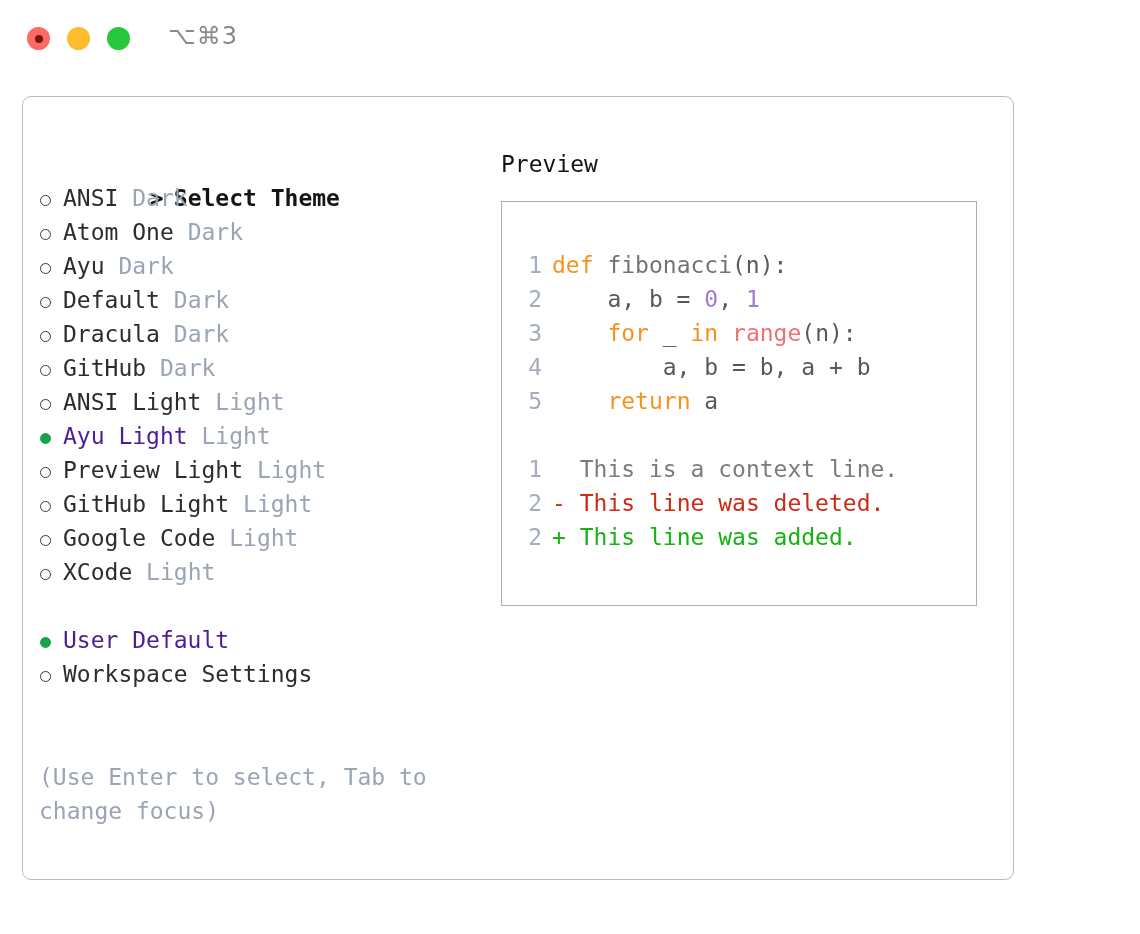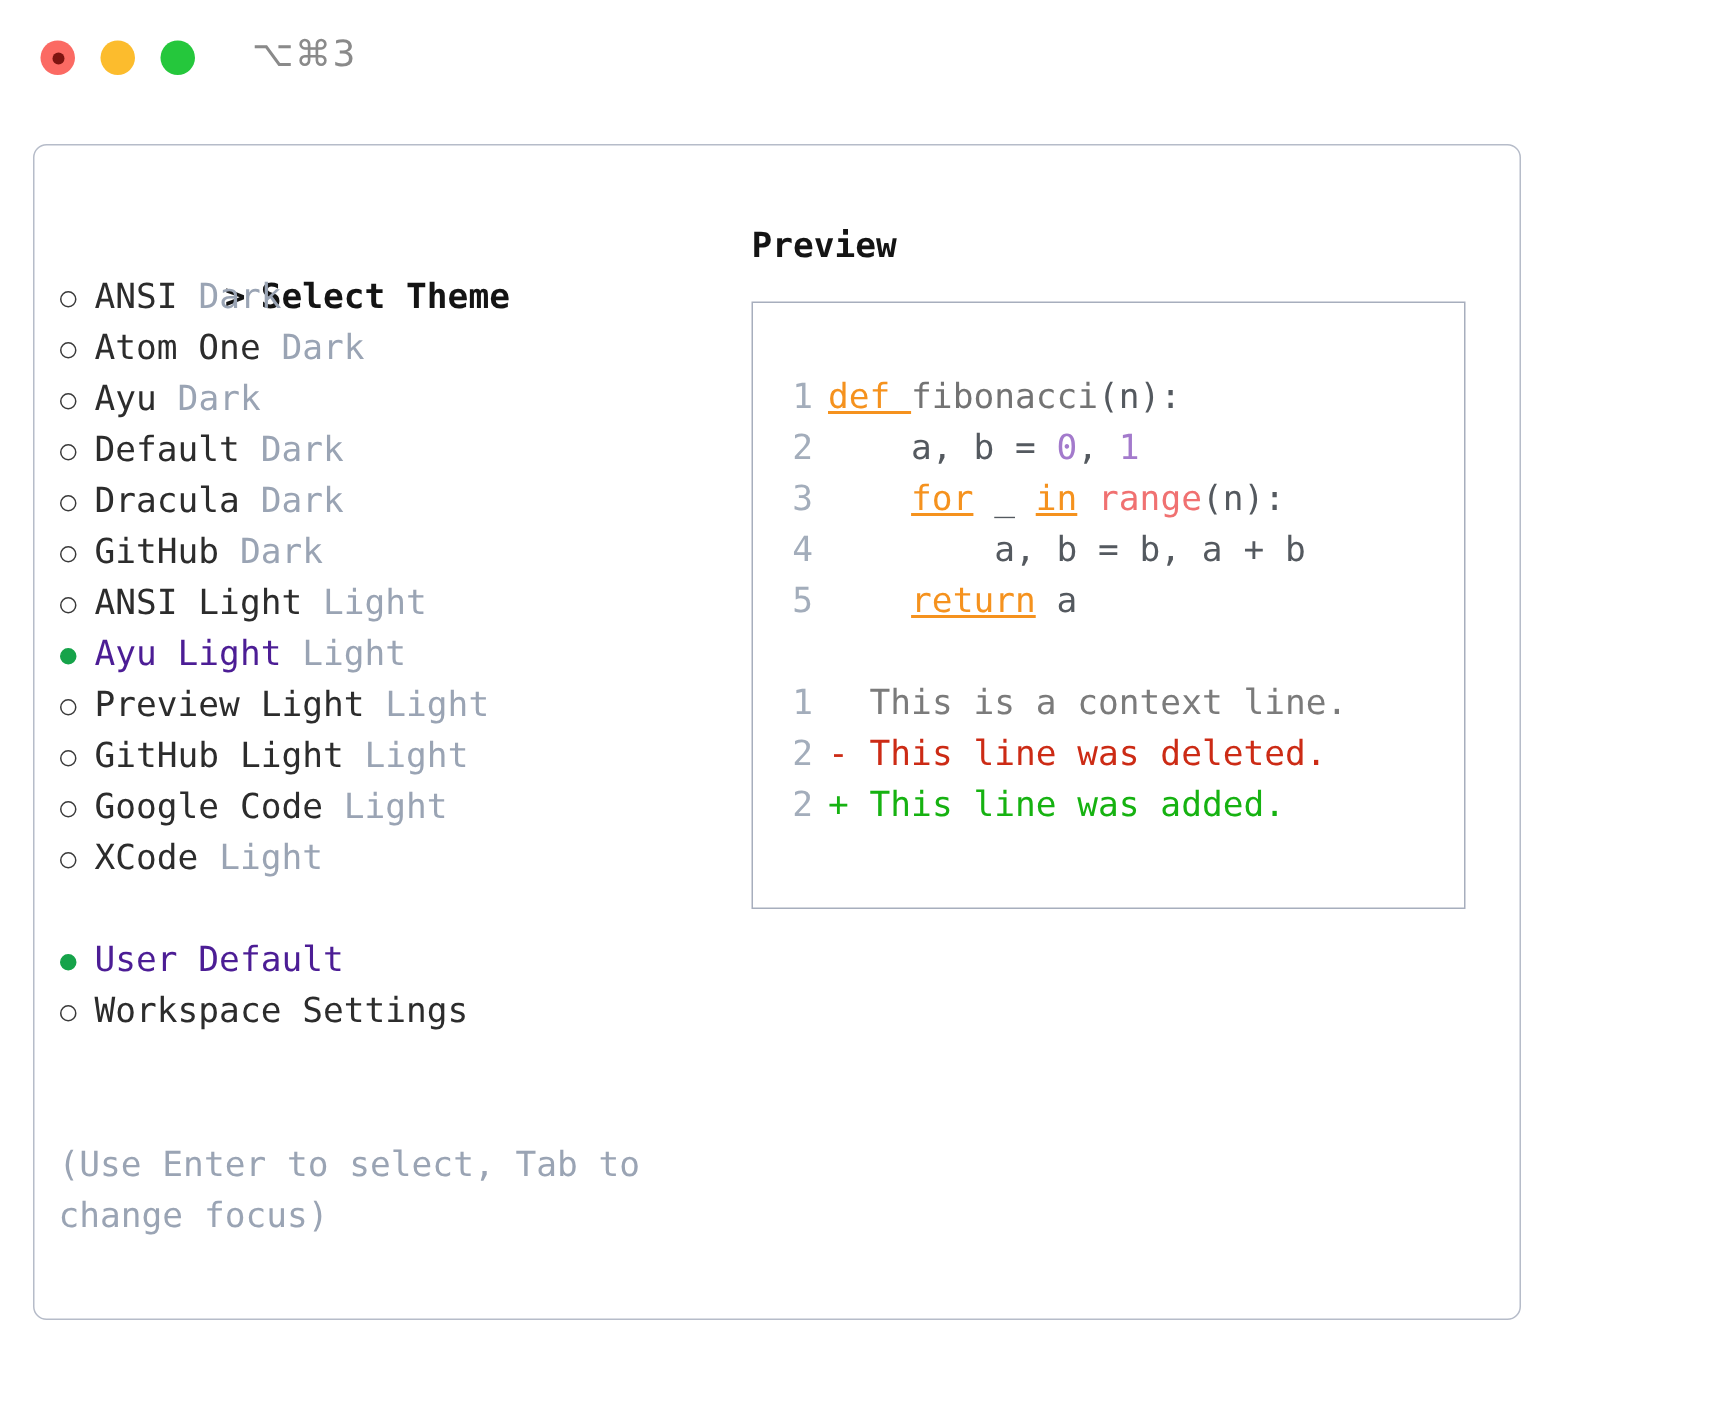--- a/index.html
+++ b/index.html
@@ -142,21 +142,21 @@
 
   
   #right-col {
     position: absolute;
     left: 478px;
     top: 50px;
     width: 490px;
   }
   #preview-title {
     font-size: 23px;
-    font-weight: bold;
+    font-weight: normal;
     color: #141414;
     line-height: 34px;
     white-space: pre;
   }
   #preview-box {
     position: absolute;
     left: 0px;
     top: 54px;
     width: 476px;
     height: 405px;
@@ -173,21 +173,21 @@
     white-space: pre;
   }
   .cline { white-space: pre; }
   .ln {
     display: inline-block;
     width: 26px;
     text-align: right;
     color: #a3adbb;
   }
   .gap { display: inline-block; width: 10px; }
-  .kw   { color: #f5921e; text-decoration: underline; }
+  .kw   { color: #f5921e; }
   .fn   { color: #737373; }
   .num  { color: #a37acc; }
   .bi   { color: #f07171; }
   .pl   { color: #54595f; }
   .blank-line { height: 34px; }
   .ctx  { color: #7b7b7b; }
   .del  { color: #cc2b15; }
   .add  { color: #16b211; }
 </style>
 </head>

